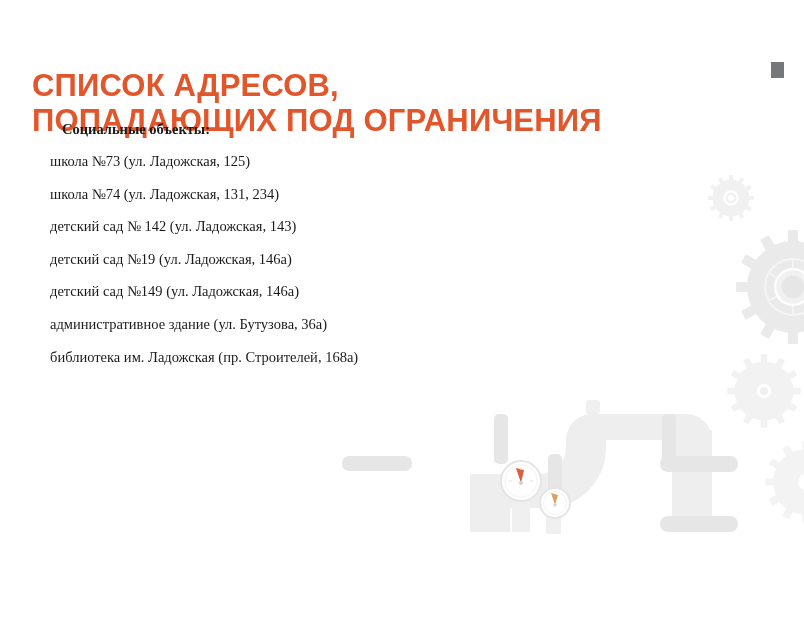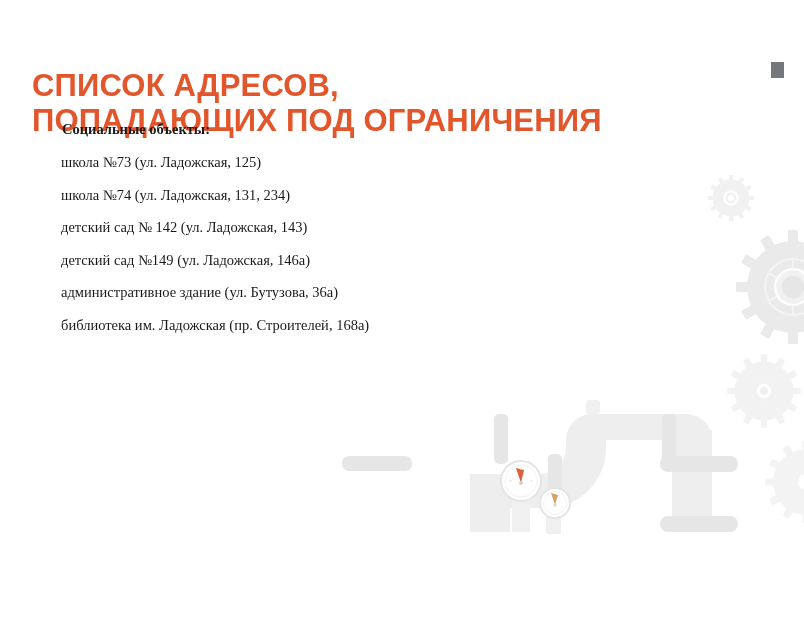--- a/index.html
+++ b/index.html
@@ -64,21 +64,21 @@
   .section-heading {
     font-family: "Liberation Serif", "DejaVu Serif", serif;
     font-weight: bold;
     font-size: 14.5px;
     color: #1a1a1a;
     margin: 0 0 14px 16px;
     line-height: 18px;
   }
   .addr-list {
     list-style: none;
-    margin: 15px;
+    margin: 4px;
     padding: 0;
   }
   .addr-item {
     font-family: "Liberation Serif", "DejaVu Serif", serif;
     font-size: 14.5px;
     color: #1a1a1a;
     line-height: 18px;
     margin-bottom: 14.6px;
     white-space: nowrap;
   }
@@ -227,20 +227,21 @@
 ПОПАДАЮЩИХ ПОД ОГРАНИЧЕНИЯ</h1>
 
   <div class="content">
 
     <div class="section-heading">Социальные объекты:</div>
 
     <ul class="addr-list">
       <li class="addr-item">школа №73 (ул. Ладожская, 125)</li>
       <li class="addr-item">школа №74 (ул. Ладожская, 131, 234)</li>
       <li class="addr-item">детский сад № 142 (ул. Ладожская, 143)</li>
+      <li class="addr-item">детский сад №19 (ул. Ладожская, 146а)</li>
       <li class="addr-item">детский сад №149 (ул. Ладожская, 146а)</li>
       <li class="addr-item">административное здание (ул. Бутузова, 36а)</li>
       <li class="addr-item">библиотека им. Ладожская (пр. Строителей, 168а)</li>
     </ul>
 
   </div>
 
 </div>
 
 </body></html>

